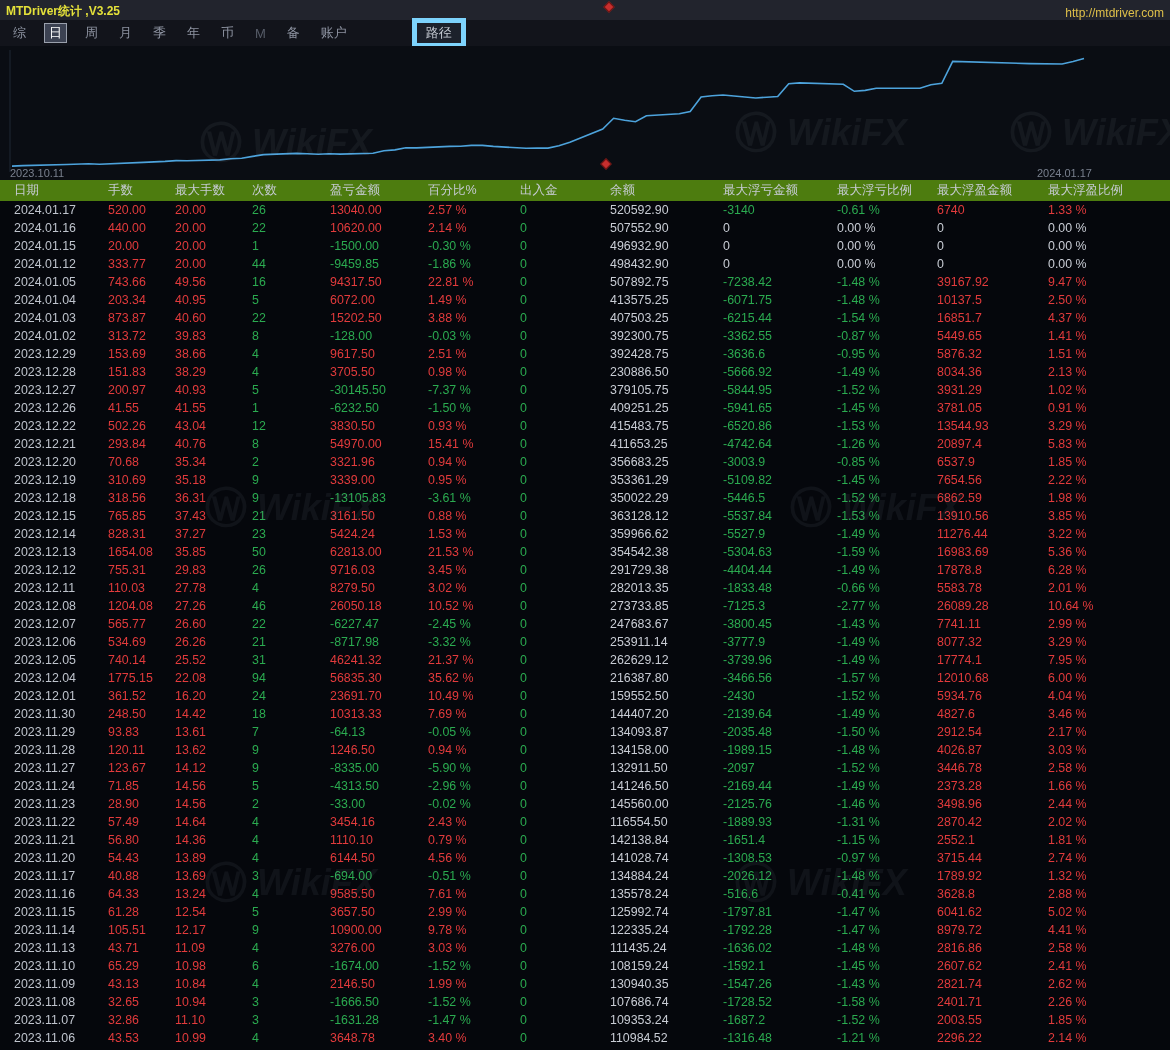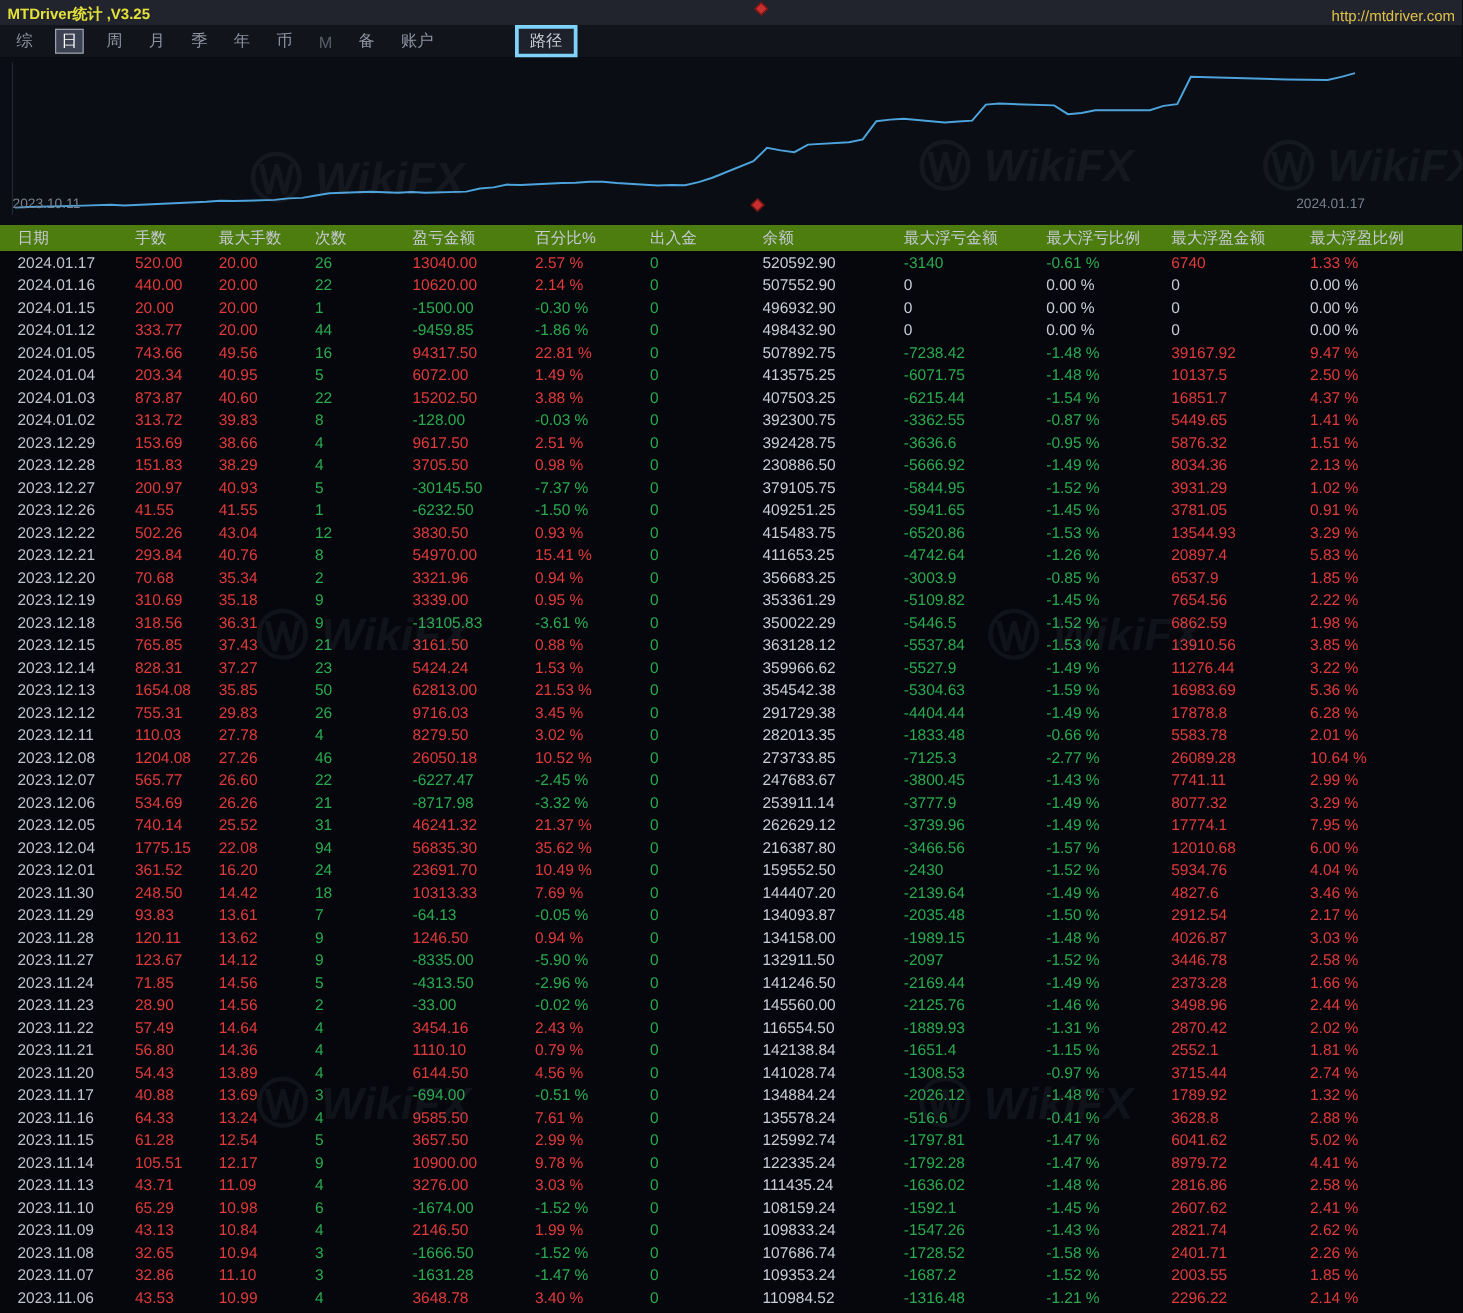--- a/index.html
+++ b/index.html
@@ -8,25 +8,25 @@
   .titlebar{position:relative;height:20px;background:#22242d;display:flex;align-items:flex-end;
     justify-content:space-between;padding:0 6px;font-size:12px}
   .titlebar .title{color:#e4e13a;font-weight:bold}
   .titlebar .url{color:#dfc04a}
   .menubar{position:relative;height:26px;background:#12141b;display:flex;align-items:center;
     padding:0 10px;font-size:13px;color:#8d93a1}
   .menu-items{display:flex;align-items:center;gap:15px}
   .menu-item{padding:1px 3px;cursor:default}
   .menu-item.active{background:#3c4252;border:1px solid #9aa0ac;color:#ffffff;padding:0 4px}
   .menu-item.dim{color:#565c68}
-  .path-btn{margin-left:62px;border:3px solid #7dd3fc;background:#1c212b;color:#c7ccd4;
+  .path-btn{margin-left:62px;border:5px solid #7dd3fc;background:#1c212b;color:#c7ccd4;
     padding:1px 9px;font-size:13px;cursor:default}
   .chart{position:relative;height:134px;background:#0a0d13}
   .chart svg{position:absolute;left:0;top:0}
-  .axis-label{position:absolute;bottom:11px;font-size:11px;color:#79808e}
+  .axis-label{position:absolute;bottom:1px;font-size:11px;color:#79808e}
   .axis-label.left{left:10px}
   .axis-label.right{right:78px}
   .thead,.trow{display:grid;
     grid-template-columns:94px 67px 77px 78px 98px 92px 90px 113px 114px 100px 111px minmax(0,1fr);
     padding-left:14px;align-items:center}
   .thead{height:21px;font-size:12.5px;color:#c6cbd4;background:#4d7c0f}
   .tbody{height:849px;overflow:hidden;background:#05070c}
   .trow{height:18px;font-size:12.4px}
   .cell{overflow:hidden;white-space:nowrap}
   .c-red{color:#e23b3c}
@@ -695,21 +695,21 @@
       <span class="cell c-red">2.41 %</span>
     </div>
     <div class="trow">
       <span class="cell c-date">2023.11.09</span>
       <span class="cell c-red">43.13</span>
       <span class="cell c-red">10.84</span>
       <span class="cell c-green">4</span>
       <span class="cell c-red">2146.50</span>
       <span class="cell c-red">1.99 %</span>
       <span class="cell c-green">0</span>
-      <span class="cell c-white">109833.24</span>
+      <span class="cell c-white">130940.35</span>
       <span class="cell c-green">-1547.26</span>
       <span class="cell c-green">-1.43 %</span>
       <span class="cell c-red">2821.74</span>
       <span class="cell c-red">2.62 %</span>
     </div>
     <div class="trow">
       <span class="cell c-date">2023.11.08</span>
       <span class="cell c-red">32.65</span>
       <span class="cell c-red">10.94</span>
       <span class="cell c-green">3</span>

